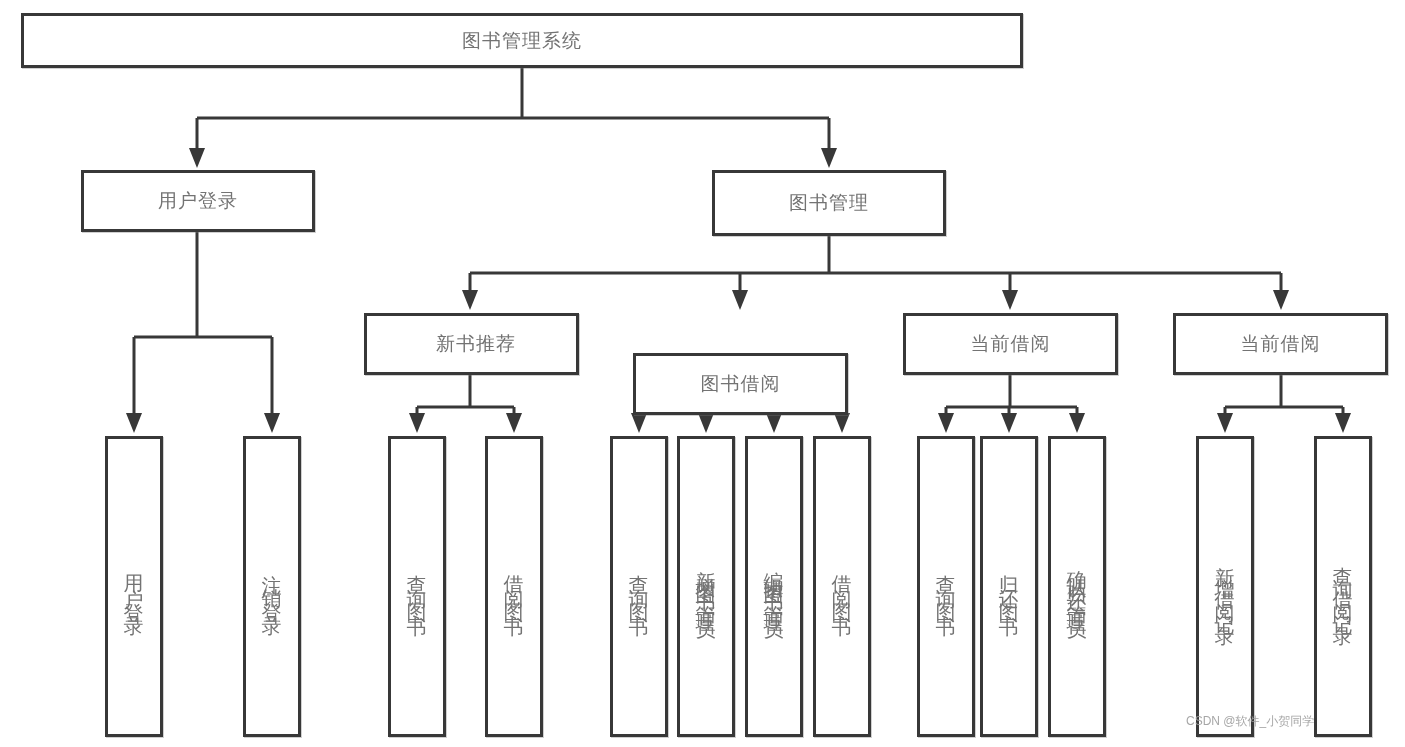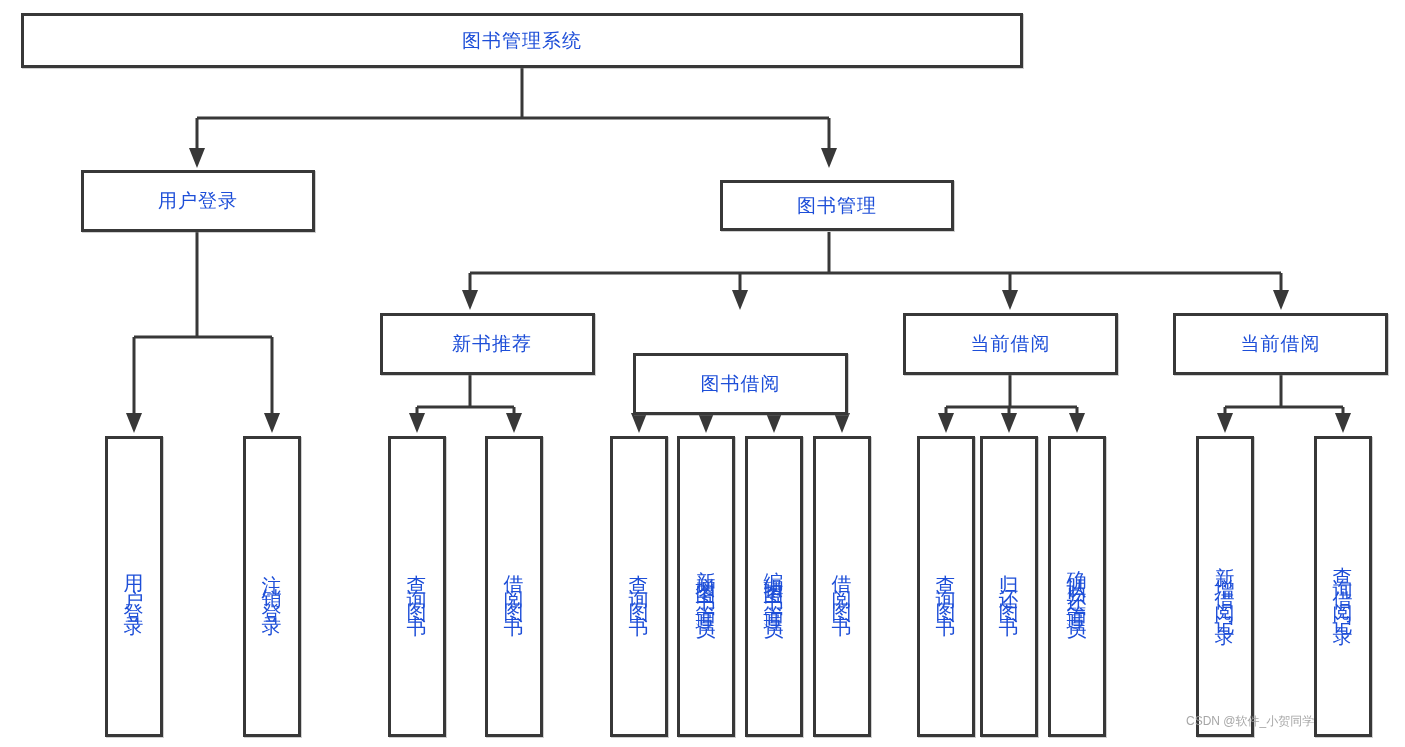--- a/index.html
+++ b/index.html
@@ -6,26 +6,26 @@
   .canvas{
     position:relative;width:1405px;height:747px;background:#ffffff;overflow:hidden;
     font-family:"Liberation Sans","DejaVu Sans",sans-serif;color:#333333;
   }
   .connectors{position:absolute;left:0;top:0;width:1405px;height:747px;}
   .box{
     position:absolute;background:#ffffff;border:3px solid #383838;
     box-sizing:border-box;display:flex;align-items:center;justify-content:center;
     box-shadow:1px 1px 0 rgba(120,120,120,0.35);
   }
-  .box span{font-size:19px;color:#1d4ed8;letter-spacing:1px;white-space:nowrap;}
+  .box span{font-size:19px;color:#737373;letter-spacing:1px;white-space:nowrap;}
   .root{left:21px;top:13px;width:1002px;height:55px;}
   .lv2a{left:81px;top:170px;width:234px;height:62px;}
-  .lv2b{left:712px;top:180px;width:234px;height:51px;margin-left:8px;}
+  .lv2b{left:712px;top:170px;width:234px;height:66px;}
   .lv3{top:313px;width:215px;height:62px;}
-  .lv3a{left:380px;padding-left:9px;} .lv3b{left:633px;margin-top:40px;} .lv3c{left:903px;} .lv3d{left:1173px;}
+  .lv3a{left:364px;padding-left:9px;} .lv3b{left:633px;margin-top:40px;} .lv3c{left:903px;} .lv3d{left:1173px;}
   .leaf{top:436px;width:58px;height:301px;}
   .leaf span{
     writing-mode:vertical-rl;text-orientation:mixed;
     font-size:20px;line-height:1;white-space:normal;
   }
   .v-short span{letter-spacing:14px;}
   .v-med span{letter-spacing:12px;}
   .v-long span{letter-spacing:7px;}
   .lf1{left:105px;} .lf2{left:243px;} .lf3{left:388px;} .lf4{left:485px;}
   .lf5{left:610px;} .lf6{left:677px;} .lf7{left:745px;} .lf8{left:813px;}

